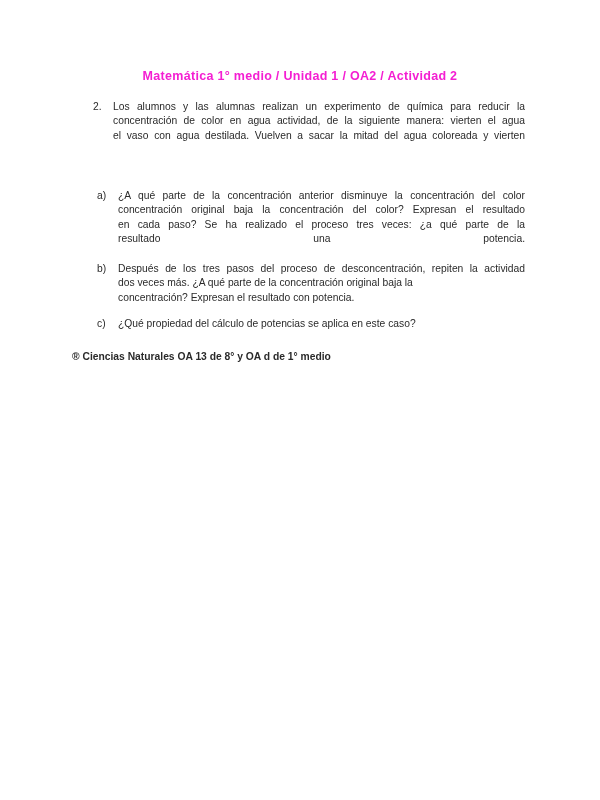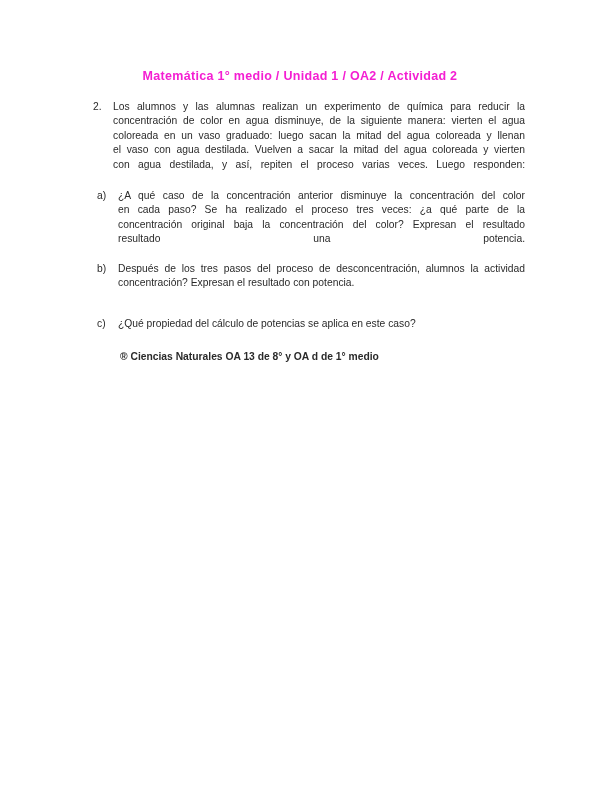--- a/index.html
+++ b/index.html
@@ -43,55 +43,53 @@
   .tline.stretch { text-align: justify; text-align-last: justify; }
   .tline.stretch::after { content: ""; display: inline-block; width: 100%; height: 0; }
   .footnote {
     position: absolute;
     top: 350px;
     left: 72px;
     font-size: 10.3px;
     font-weight: bold;
     line-height: 14.4px;
     color: #2a2a2a;
-    margin-left: 48px;
   }
 </style>
 </head>
 <body>
 
 <div class="page">
 
   <div class="title">Matemática 1° medio / Unidad 1 / OA2 / Actividad 2</div>
 
   <div class="block exercise">
     <div class="numcol">2.</div>
     <div class="bodycol">
         <div class="tline stretch">Los alumnos y las alumnas realizan un experimento de química para reducir la</div>
-        <div class="tline stretch">concentración de color en agua disminuye, de la siguiente manera: vierten el agua</div>
-        <div class="tline stretch">coloreada en un vaso graduado: luego sacan la mitad del agua coloreada y llenan</div>
+        <div class="tline stretch">concentración de color en agua actividad, de la siguiente manera: vierten el agua</div>
         <div class="tline stretch">el vaso con agua destilada. Vuelven a sacar la mitad del agua coloreada y vierten</div>
-        <div class="tline stretch">con agua destilada, y así, repiten el proceso varias veces. Luego responden:</div>
       </div>
   </div>
 
   <div class="block item-a">
     <div class="labcol">a)</div>
     <div class="bodycol">
-        <div class="tline stretch">¿A qué caso de la concentración anterior disminuye la concentración del color</div>
+        <div class="tline stretch">¿A qué parte de la concentración anterior disminuye la concentración del color</div>
+        <div class="tline stretch">concentración original baja la concentración del color? Expresan el resultado</div>
         <div class="tline stretch">en cada paso? Se ha realizado el proceso tres veces: ¿a qué parte de la</div>
-        <div class="tline stretch">concentración original baja la concentración del color? Expresan el resultado</div>
         <div class="tline stretch">resultado una potencia.</div>
       </div>
   </div>
 
   <div class="block item-b">
     <div class="labcol">b)</div>
     <div class="bodycol">
-        <div class="tline stretch">Después de los tres pasos del proceso de desconcentración, alumnos la actividad</div>
+        <div class="tline stretch">Después de los tres pasos del proceso de desconcentración, repiten la actividad</div>
+        <div class="tline">dos veces más. ¿A qué parte de la concentración original baja la</div>
         <div class="tline">concentración? Expresan el resultado con potencia.</div>
       </div>
   </div>
 
   <div class="block item-c">
     <div class="labcol">c)</div>
     <div class="bodycol">
         <div class="tline">¿Qué propiedad del cálculo de potencias se aplica en este caso?</div>
       </div>
   </div>

